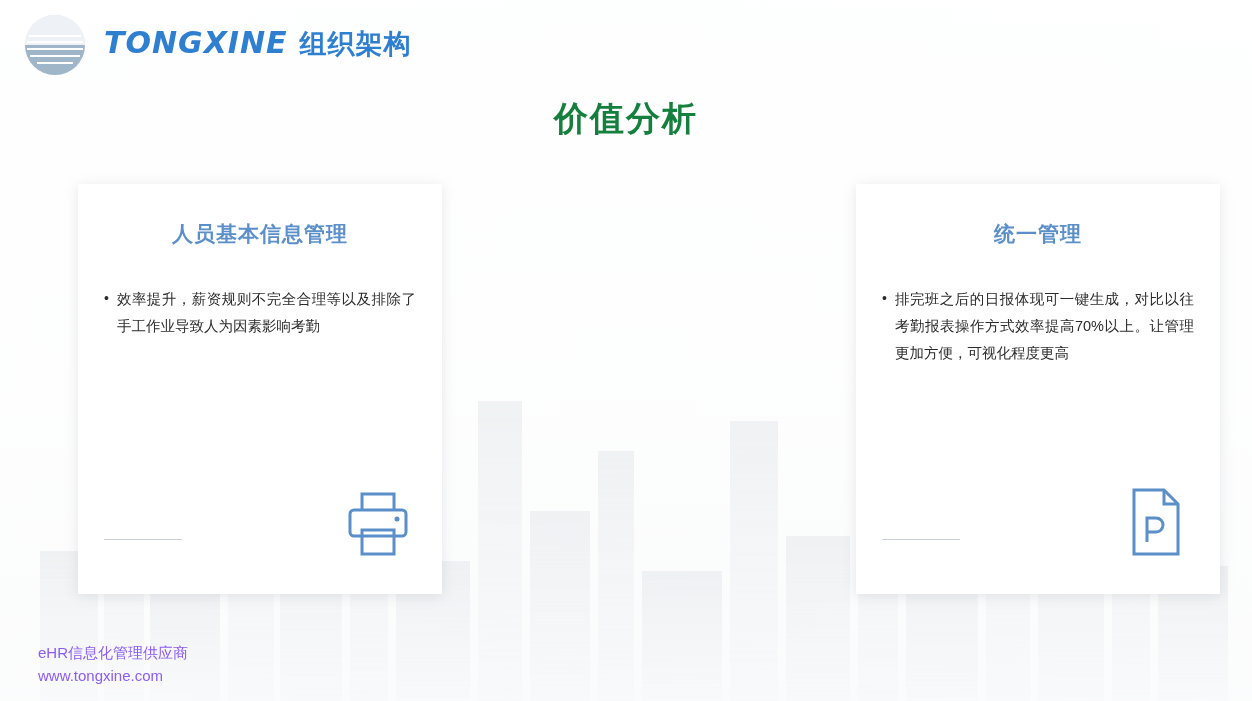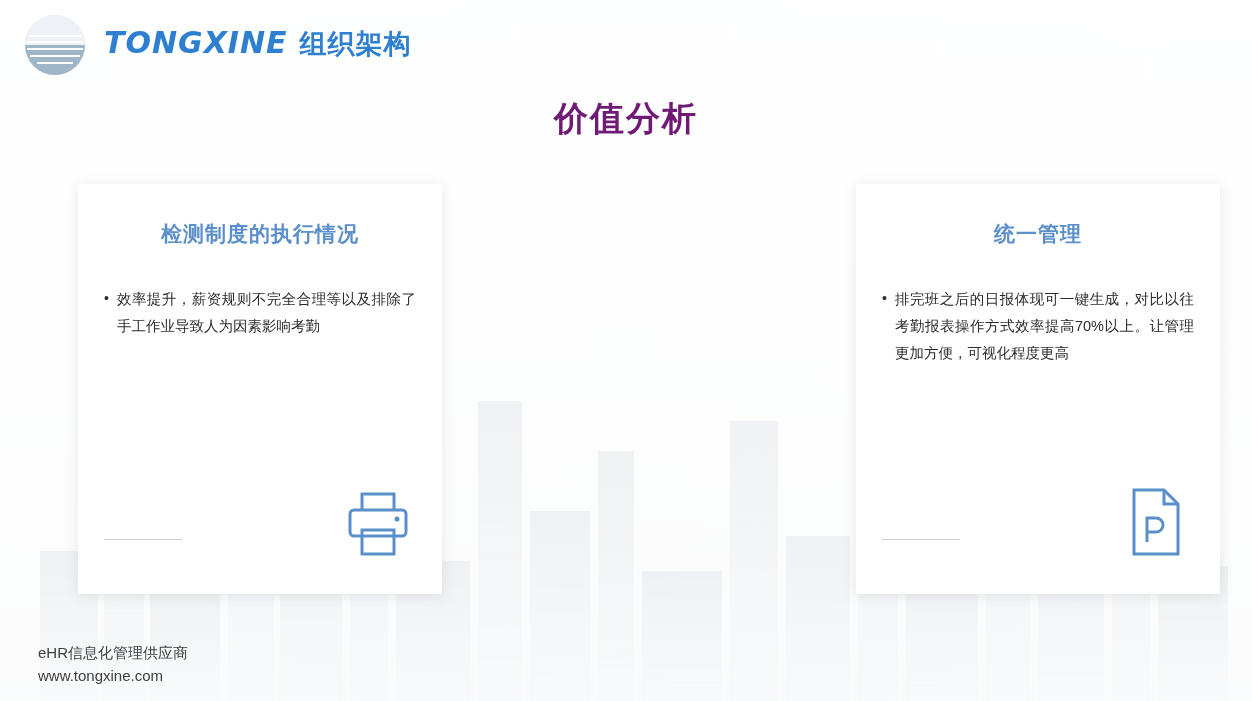--- a/index.html
+++ b/index.html
@@ -80,21 +80,21 @@
     letter-spacing: 1px;
   }
   .slide-title {
     position: absolute;
     left: 0;
     top: 96px;
     width: 1252px;
     text-align: center;
     font-size: 34px;
     font-weight: bold;
-    color: #701a75;
+    color: #15803d;
     letter-spacing: 2px;
   }
   .cards {
     position: absolute;
     left: 78px;
     top: 184px;
     width: 1142px;
     height: 410px;
     display: flex;
     justify-content: space-between;
@@ -159,21 +159,21 @@
     width: 72px;
     height: 76px;
     color: #5b8fc9;
   }
   .footer {
     position: absolute;
     left: 38px;
     bottom: 14px;
     font-size: 15px;
     line-height: 1.55;
-    color: #404040;
+    color: #8b5cf6;
   }
   .footer div { white-space: nowrap; }
 </style>
 </head>
 <body>
 
 <div class="slide">
 
   <div class="bg-wash"></div>
   <div class="bg-city">
@@ -218,21 +218,21 @@
       <span class="logo-cn">组织架构</span>
     </div>
   </div>
 
   <div class="slide-title">价值分析</div>
 
   <div class="cards">
 
 
     <div class="card">
-      <div class="card-title">检测制度的执行情况</div>
+      <div class="card-title">人员基本信息管理</div>
       <div class="card-body">
         <div class="bullet-row">
           <span class="bullet-dot">•</span>
           <span class="bullet-text">效率提升，薪资规则不完全合理等以及排除了手工作业导致人为因素影响考勤</span>
         </div>
       </div>
       <div class="rule"></div>
       <div class="card-icon">
         <svg viewBox="0 0 72 76" width="72" height="76" fill="none" stroke="#5b8fc9" stroke-width="3">
           <path d="M20 26V10h32v16"></path>

